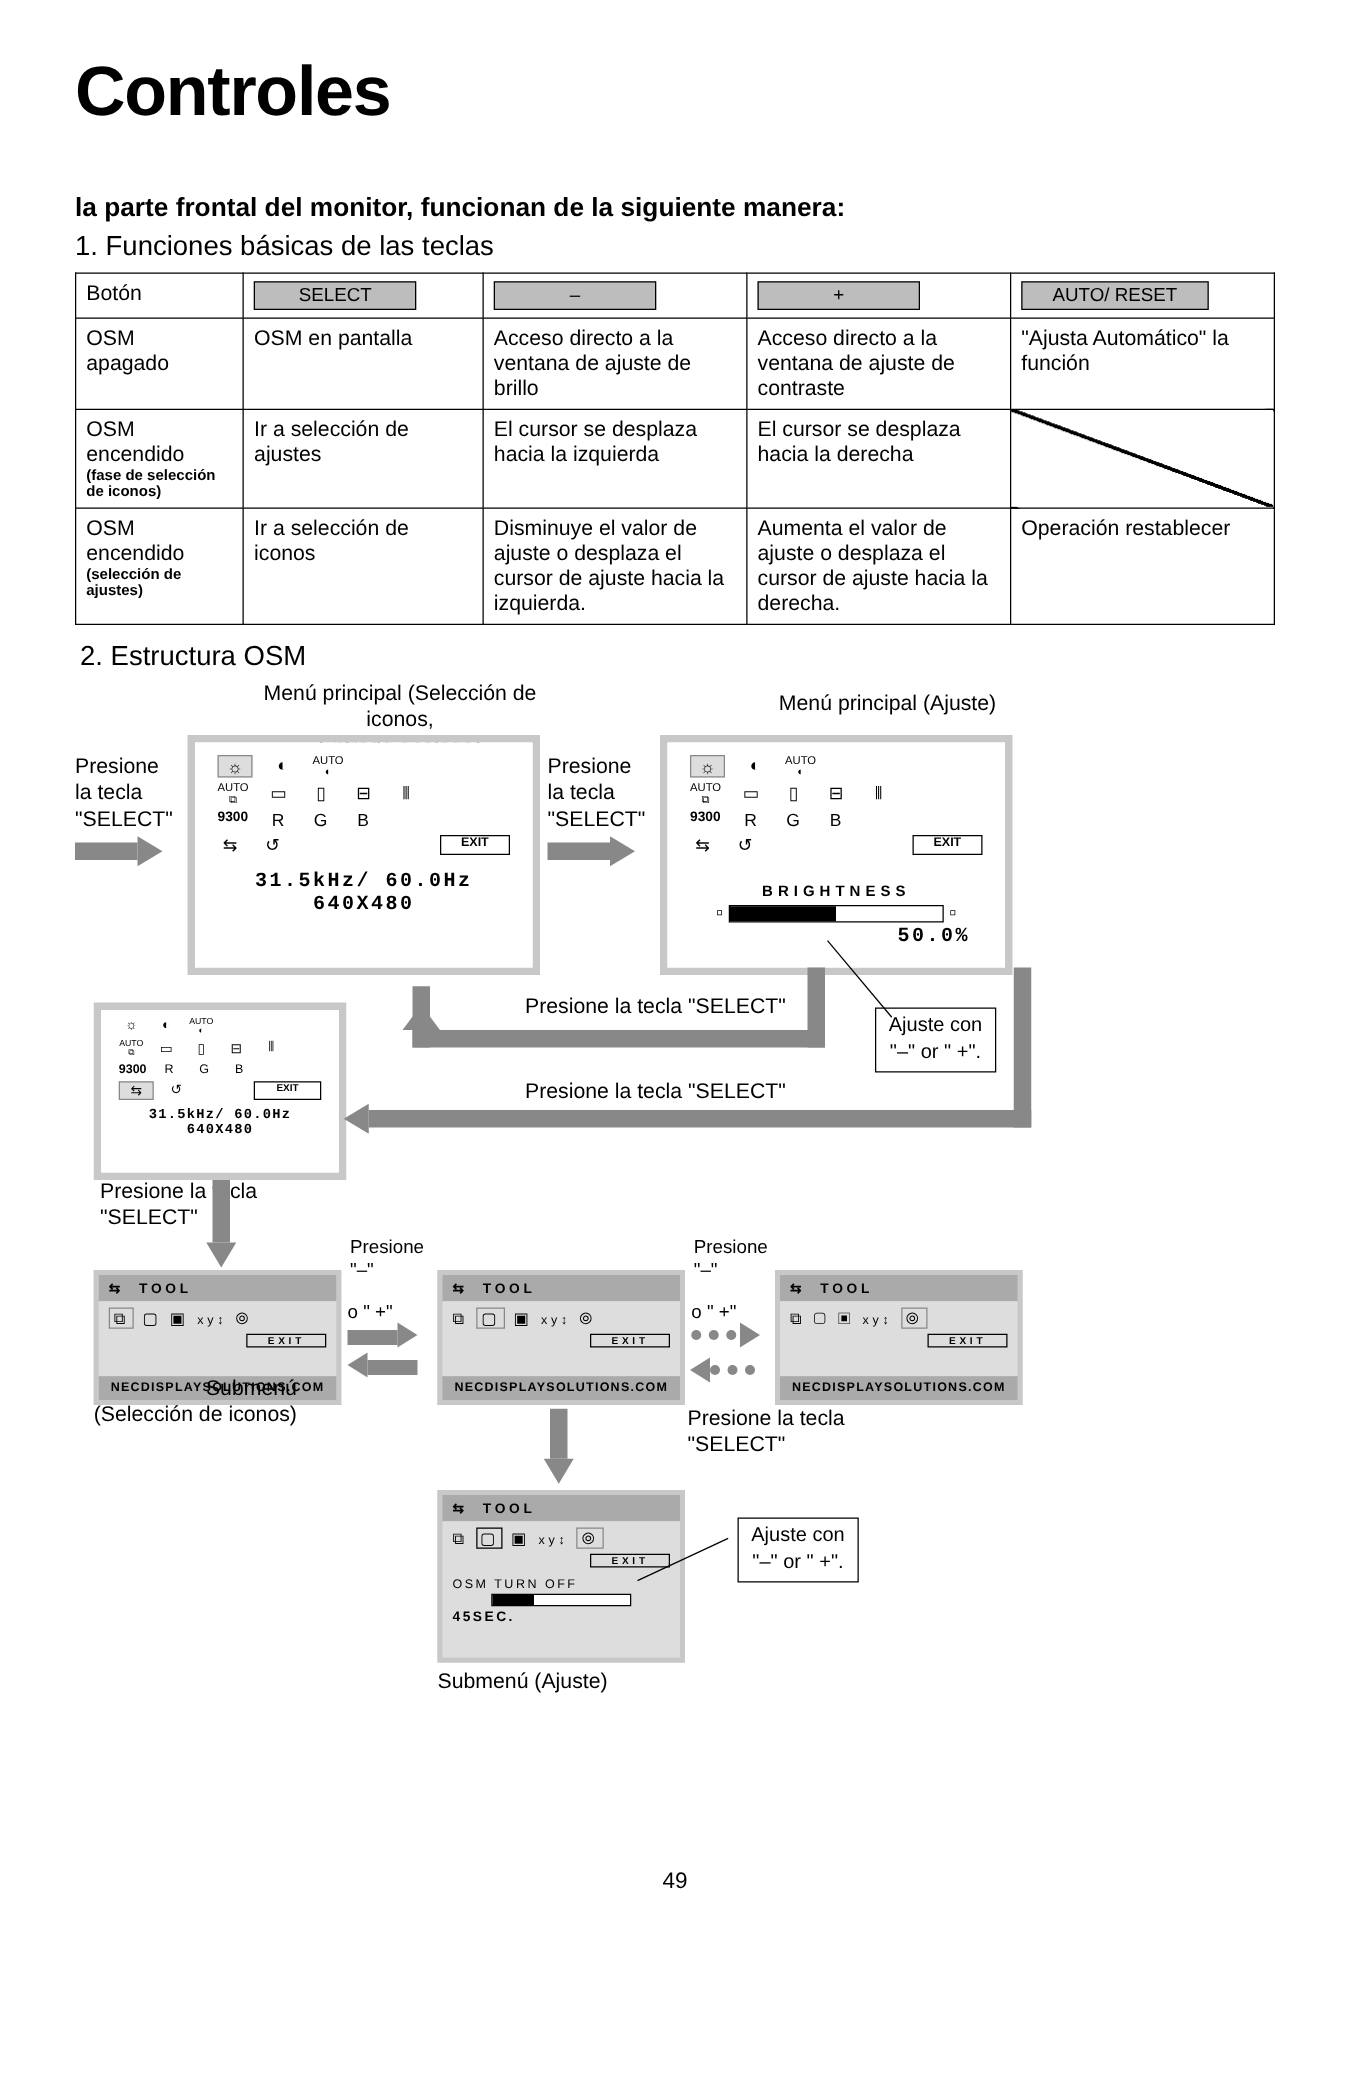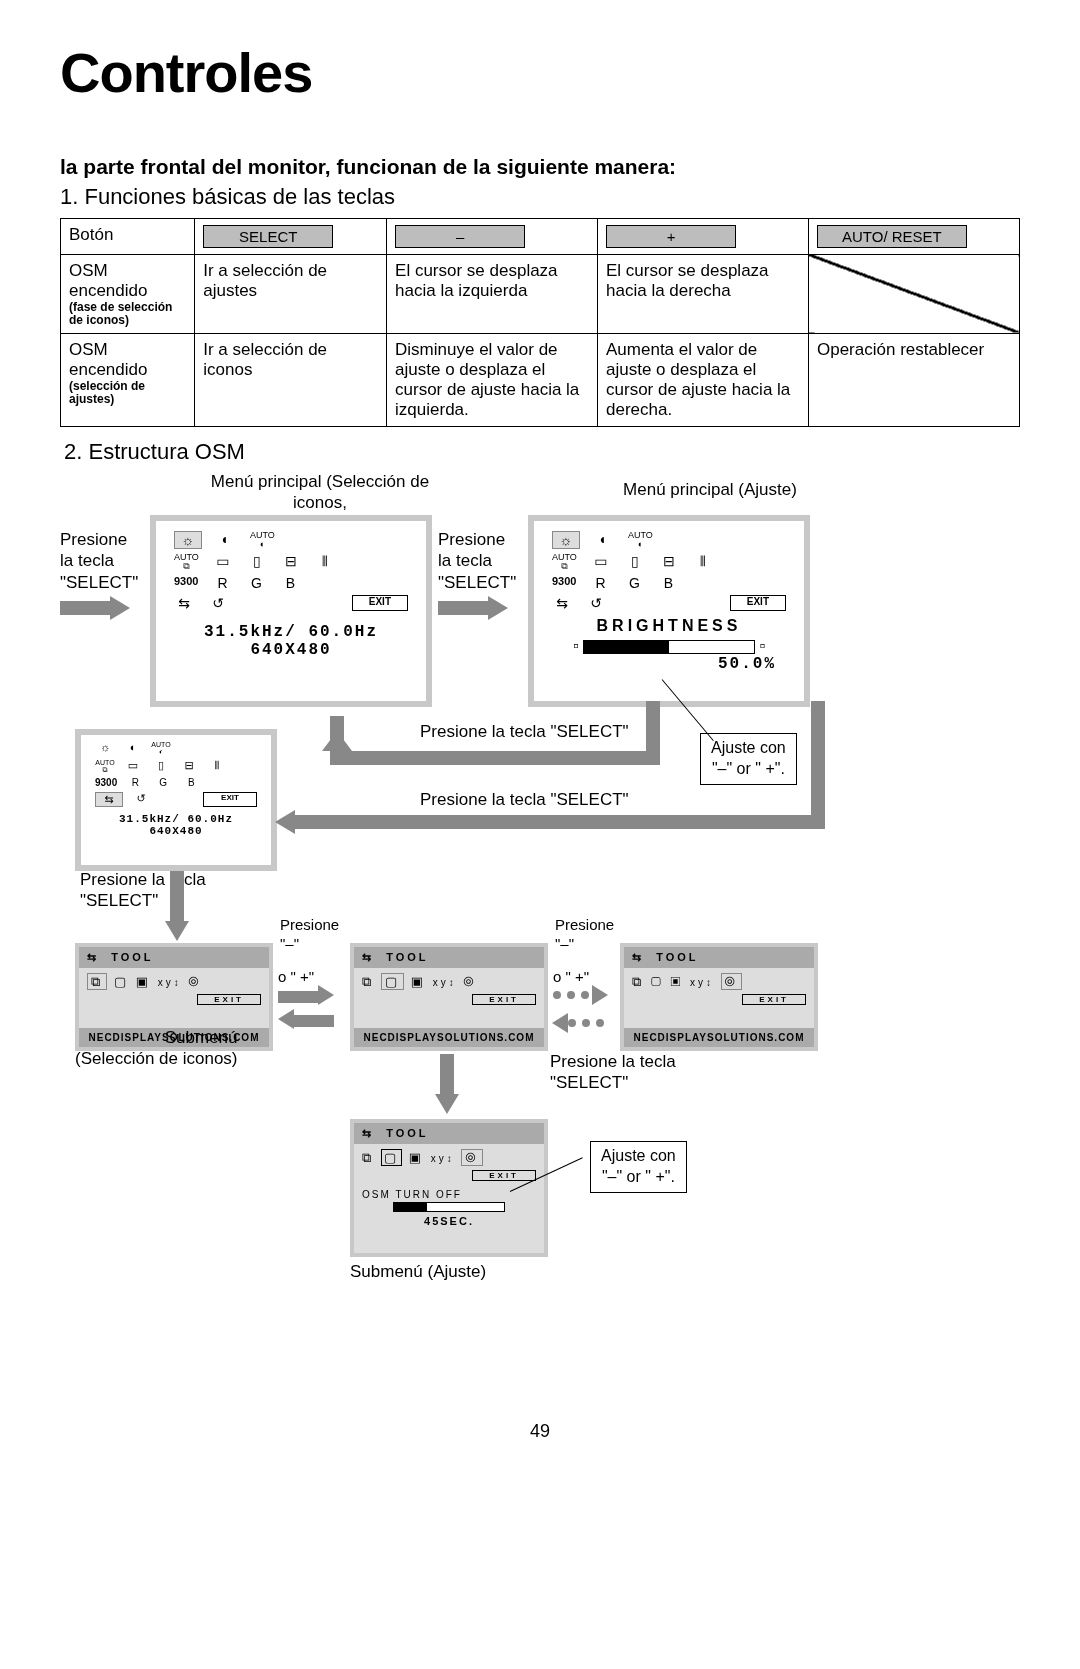--- a/index.html
+++ b/index.html
@@ -87,21 +87,21 @@
   .arrow-up    { width:0;height:0;border-left:12px solid transparent;border-right:12px solid transparent;border-bottom:20px solid #888;}
   .shaft { position:absolute; background:#888; }
   .dotrow { display:flex; gap:6px; }
   .dot { width:8px;height:8px;border-radius:50%;background:#888;}
   .callout-box { position:absolute; border:1px solid #000; background:#fff; padding:4px 10px; font-size:16px; text-align:center; line-height:1.3;}
   .slash-cell {
     background: linear-gradient(to top right, transparent 0 49%, #000 49% 51%, transparent 51% 100%);
   }
   .pagenum { text-align:center; font-size:18px; margin-top:10px; }
   .exit { border:1.5px solid #000; font-size:10px; padding:0 16px; font-weight:700;}
-  .brightness-lbl { font-size:16px; letter-spacing:4px; font-weight:700; margin:4px 0 2px;}
+  .brightness-lbl { font-size:12px; letter-spacing:4px; font-weight:700; margin:20px 0 2px;}
 </style>
 </head>
 <body>
 
 <h1>Controles</h1>
 
 <div class="intro">
   <br>
   <span>la parte frontal del monitor, funcionan de la siguiente manera:</span>
 </div>
@@ -109,20 +109,27 @@
 <div class="sub1">1. Funciones básicas de las teclas</div>
 
 <table class="controls">
   <tbody>
       <tr>
     <th style="width:14%">Botón</th>
     <th style="width:20%" class="btn-cell"><span class="btn-draw">SELECT</span></th>
     <th style="width:22%" class="btn-cell"><span class="btn-draw">–</span></th>
     <th style="width:22%" class="btn-cell"><span class="btn-draw">+</span></th>
     <th style="width:22%" class="btn-cell"><span class="btn-draw">AUTO/ RESET</span></th>
+  </tr>
+  <tr>
+    <td>OSM<br>apagado</td>
+    <td>OSM en pantalla</td>
+    <td>Acceso directo a la ventana de ajuste de brillo</td>
+    <td>Acceso directo a la ventana de ajuste de contraste</td>
+    <td>"Ajusta Automático" la función</td>
   </tr>
   <tr>
     <td><span>OSM encendido</span><span class="small">(fase de selección de iconos)</span></td>
     <td>Ir a selección de ajustes</td>
     <td>El cursor se desplaza hacia la izquierda</td>
     <td>El cursor se desplaza hacia la derecha</td>
     <td class="slash-cell"></td>
   </tr>
   <tr>
     <td><span>OSM encendido</span><span class="small">(selección de ajustes)</span></td>
@@ -322,21 +329,21 @@
   <div class="lbl" style="left:490px; top:580px; text-align:left;">Presione la tecla<br>"SELECT"</div>
   <div class="shaft" style="left:380px; top:583px; width:14px; height:40px;"></div>
   <div class="arrow arrow-down" style="left:375px; top:623px;"></div>
 
   <div class="osd tool-osd" style="left:290px; top:648px; width:190px; height:130px; border-width:4px;">
     <div style="height:100%;display:flex;flex-direction:column;">
       <div class="tool-head"><span class="swap">⇆</span><span>TOOL</span></div>
       <div class="tool-body" style="flex:1;">⧉ <span style="border:1px solid #000;padding:0 2px;">▢</span> ▣ <span style="font-size:10px;">xy↕</span> <span class="hl">⦾</span><div style="text-align:right;"><span class="exit" style="font-size:8px;">EXIT</span></div>
         <div style="font-size:10px; letter-spacing:2px; text-align:left; margin-top:8px;">OSM TURN OFF</div>
         <div style="text-align:center;"><span style="display:inline-block;width:110px;height:8px;border:1px solid #000;background:linear-gradient(to right,#000 0 30%,#fff 30% 100%);"></span></div>
-        <div style="font-size:11px; letter-spacing:2px; text-align:center; font-weight:700;">45SEC.</div>
+        <div style="font-size:11px; letter-spacing:2px; text-align:left; font-weight:700;">45SEC.</div>
       </div>
     </div>
   </div>
   <div class="lbl" style="left:290px; top:790px;">Submenú (Ajuste)</div>
 
   <div class="callout-box" style="left:530px; top:670px; white-space:pre-line;">Ajuste con
 "–" or " +".</div>
   <div class="diag-line" style="left:450px; top:720px; width:80px; height:1px; transform:rotate(-25deg); transform-origin:left;"></div>
 
 </div>

